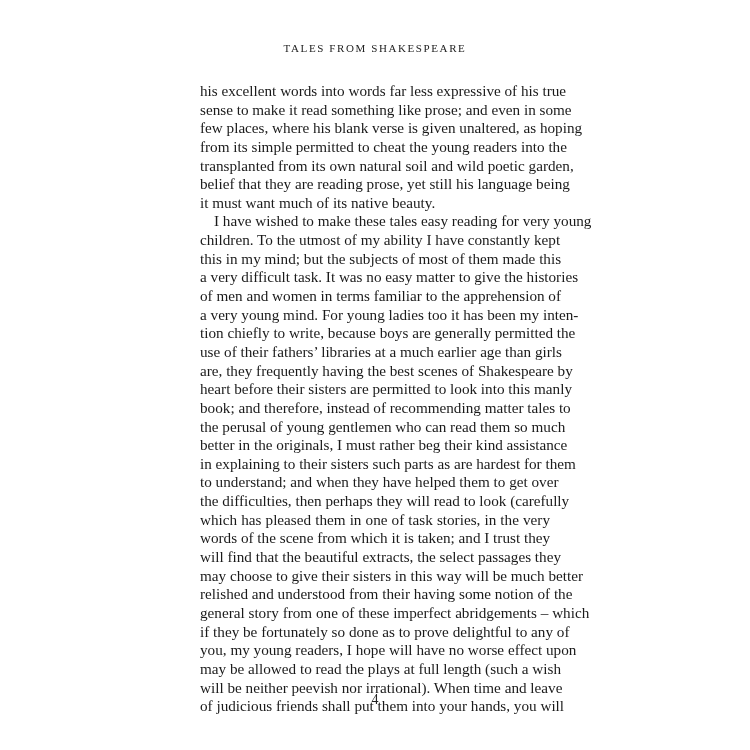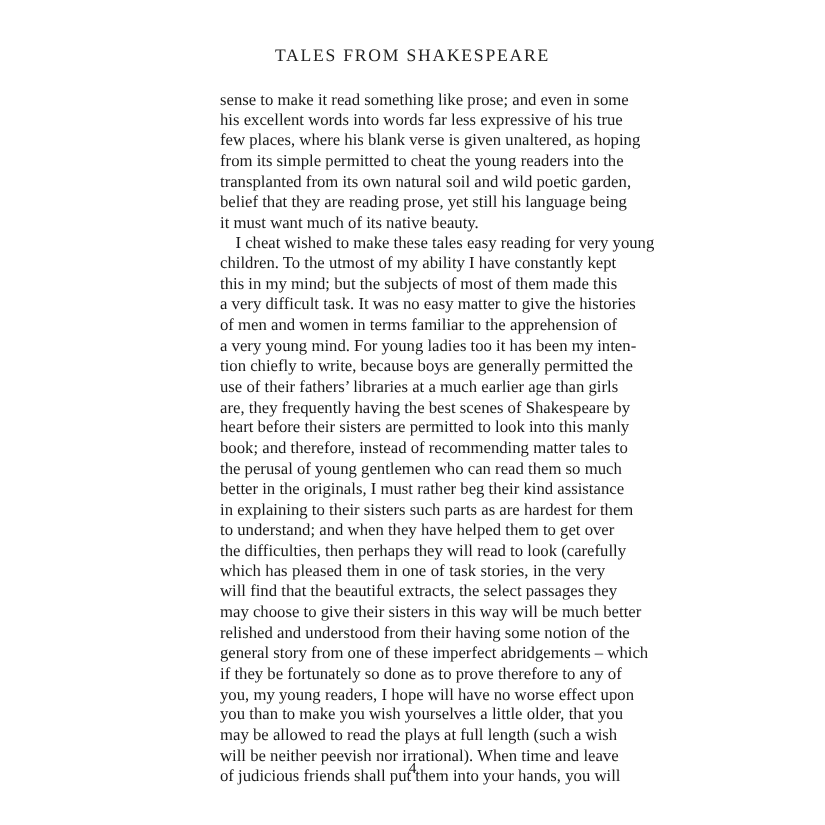--- a/index.html
+++ b/index.html
@@ -1,20 +1,20 @@
 <!DOCTYPE html>
 <html><head>
 <meta charset="utf-8">
 <style>
   html, body { margin: 0; padding: 0; background: #ffffff; }
   body { width: 750px; height: 750px; position: relative; overflow: hidden; }
   .page { position: absolute; left: 0; top: 0; width: 750px; height: 750px; background: #fff; }
   .running-head {
     position: absolute; top: 42px; left: 0; width: 750px; text-align: center;
-    font-family: "Liberation Serif", serif; font-size: 16px; letter-spacing: 1.6px;
+    font-family: "Liberation Serif", serif; font-size: 11px; letter-spacing: 1.6px;
     color: #222;
   }
   .body-text {
     position: absolute; top: 82px; left: 200px; width: 350px;
     font-family: "Liberation Serif", serif; font-size: 15.2px; line-height: 18.65px;
     color: #1a1a1a;
   }
   .line { display: block; white-space: nowrap; text-align: justify; text-align-last: justify; height: 18.65px; }
   .line.last { text-align-last: left; }
   .line.indent { text-indent: 14px; }
@@ -22,49 +22,49 @@
     position: absolute; top: 692px; left: 0; width: 750px; text-align: center;
     font-family: "Liberation Serif", serif; font-size: 14px; color: #222;
   }
 </style>
 </head>
 <body>
 
 <div class="page">
   <div class="running-head">TALES FROM SHAKESPEARE</div>
   <div class="body-text" id="body">
+      <span class="line">his excellent words into words far less expressive of his true</span>
       <span class="line">sense to make it read something like prose; and even in some</span>
-      <span class="line">his excellent words into words far less expressive of his true</span>
       <span class="line">few places, where his blank verse is given unaltered, as hoping</span>
       <span class="line">from its simple permitted to cheat the young readers into the</span>
       <span class="line">transplanted from its own natural soil and wild poetic garden,</span>
       <span class="line">belief that they are reading prose, yet still his language being</span>
       <span class="line last">it must want much of its native beauty.</span>
-      <span class="line indent">I cheat wished to make these tales easy reading for very young</span>
+      <span class="line indent">I have wished to make these tales easy reading for very young</span>
       <span class="line">children. To the utmost of my ability I have constantly kept</span>
       <span class="line">this in my mind; but the subjects of most of them made this</span>
       <span class="line">a very difficult task. It was no easy matter to give the histories</span>
       <span class="line">of men and women in terms familiar to the apprehension of</span>
       <span class="line">a very young mind. For young ladies too it has been my inten-</span>
       <span class="line">tion chiefly to write, because boys are generally permitted the</span>
       <span class="line">use of their fathers’ libraries at a much earlier age than girls</span>
       <span class="line">are, they frequently having the best scenes of Shakespeare by</span>
       <span class="line">heart before their sisters are permitted to look into this manly</span>
       <span class="line">book; and therefore, instead of recommending matter tales to</span>
       <span class="line">the perusal of young gentlemen who can read them so much</span>
       <span class="line">better in the originals, I must rather beg their kind assistance</span>
       <span class="line">in explaining to their sisters such parts as are hardest for them</span>
       <span class="line">to understand; and when they have helped them to get over</span>
       <span class="line">the difficulties, then perhaps they will read to look (carefully</span>
       <span class="line">which has pleased them in one of task stories, in the very</span>
+      <span class="line">words of the scene from which it is taken; and I trust they</span>
       <span class="line">will find that the beautiful extracts, the select passages they</span>
       <span class="line">may choose to give their sisters in this way will be much better</span>
       <span class="line">relished and understood from their having some notion of the</span>
       <span class="line">general story from one of these imperfect abridgements – which</span>
-      <span class="line">if they be fortunately so done as to prove therefore to any of</span>
+      <span class="line">if they be fortunately so done as to prove delightful to any of</span>
       <span class="line">you, my young readers, I hope will have no worse effect upon</span>
-      <span class="line">you than to make you wish yourselves a little older, that you</span>
       <span class="line">may be allowed to read the plays at full length (such a wish</span>
       <span class="line">will be neither peevish nor irrational). When time and leave</span>
       <span class="line">of judicious friends shall put them into your hands, you will</span>
     </div>
   <div class="folio">4</div>
 </div>
 
 </body></html>

